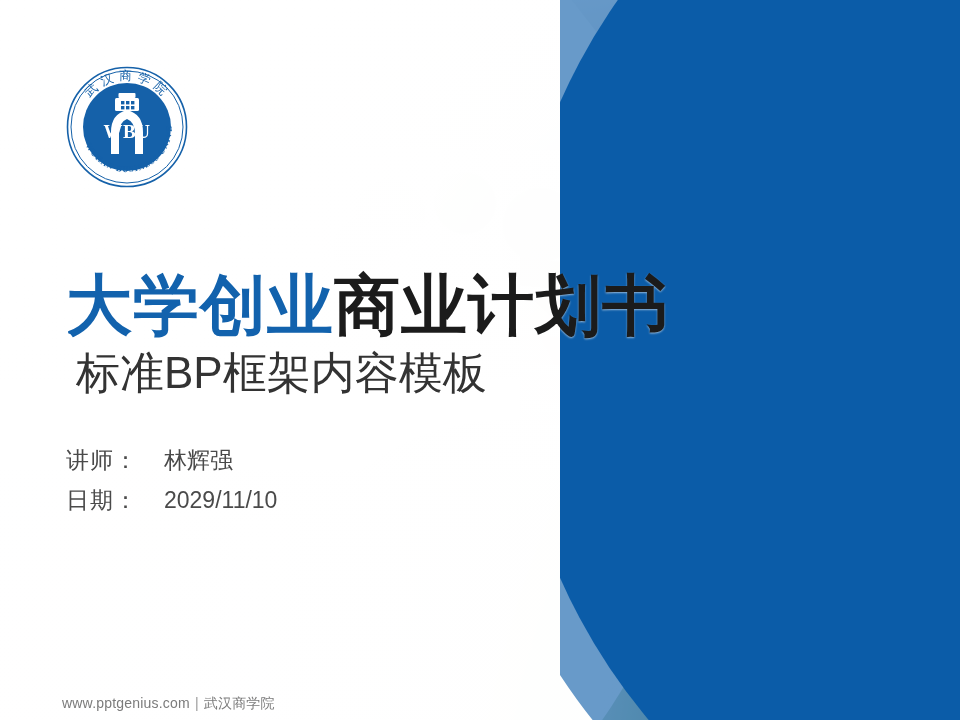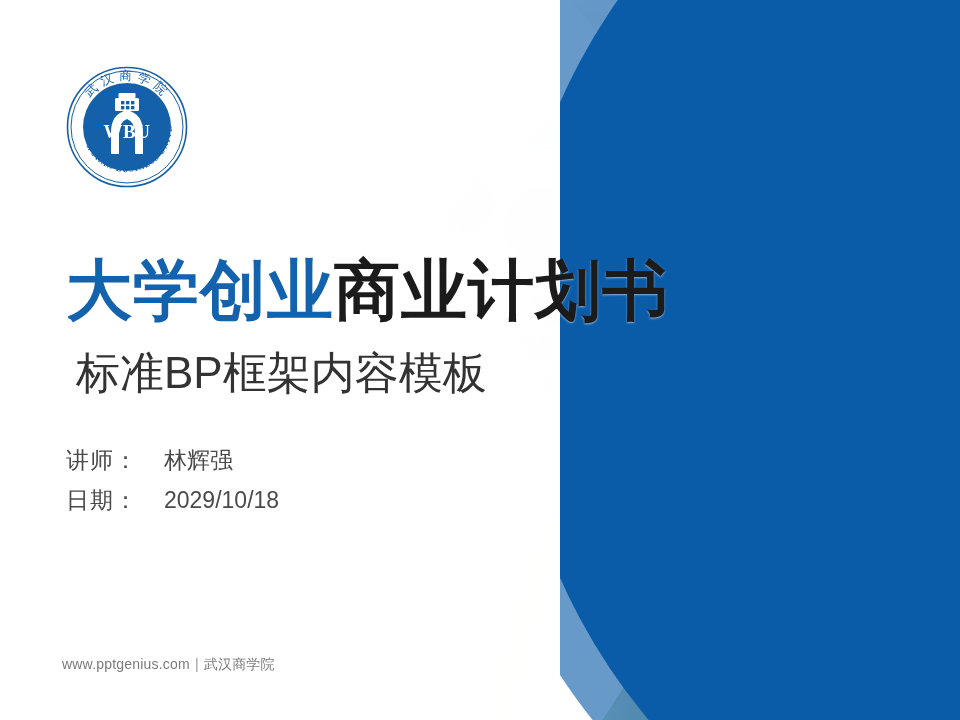--- a/index.html
+++ b/index.html
@@ -304,21 +304,21 @@
     top: 66px;
     width: 122px;
     height: 122px;
   }
   .logo svg { display: block; width: 122px; height: 122px; }
 
   
   .title {
     position: absolute;
     left: 66px;
-    top: 257px;
+    top: 272px;
     font-size: 66px;
     font-weight: 700;
     letter-spacing: 1px;
     line-height: 1;
     white-space: nowrap;
     text-shadow: 0 1px 2px rgba(255,255,255,.55);
   }
   .title .accent { color: #1262ad; }
   .title .dark   { color: #1b1b1b; }
 
@@ -343,21 +343,21 @@
     color: #4a4a4a;
     line-height: 40px;
   }
   .meta .row { white-space: nowrap; }
   .meta .label { letter-spacing: 1px; }
   .meta .value { margin-left: 26px; }
 
   .footer {
     position: absolute;
     left: 62px;
-    top: 656px;
+    top: 695px;
     font-size: 14px;
     color: #7b7b7b;
     letter-spacing: .2px;
     white-space: nowrap;
   }
   .footer .sep { margin: 0 5px; color: #9a9a9a; }
 </style>
 </head>
 <body>
 
@@ -427,18 +427,18 @@
       </text>
     </svg>
   </div>
 
   <div class="title"><span class="accent">大学创业</span><span class="dark">商业计划书</span></div>
 
   <div class="subtitle">标准BP框架内容模板</div>
 
   <div class="meta">
     <div class="row"><span class="label">讲师：</span><span class="value">林辉强</span></div>
-    <div class="row"><span class="label">日期：</span><span class="value">2029/10/18</span></div>
+    <div class="row"><span class="label">日期：</span><span class="value">2029/11/10</span></div>
   </div>
 
   <div class="footer"><span>www.pptgenius.com</span><span class="sep">|</span><span>武汉商学院</span></div>
 
 </div>
 
 </body></html>

